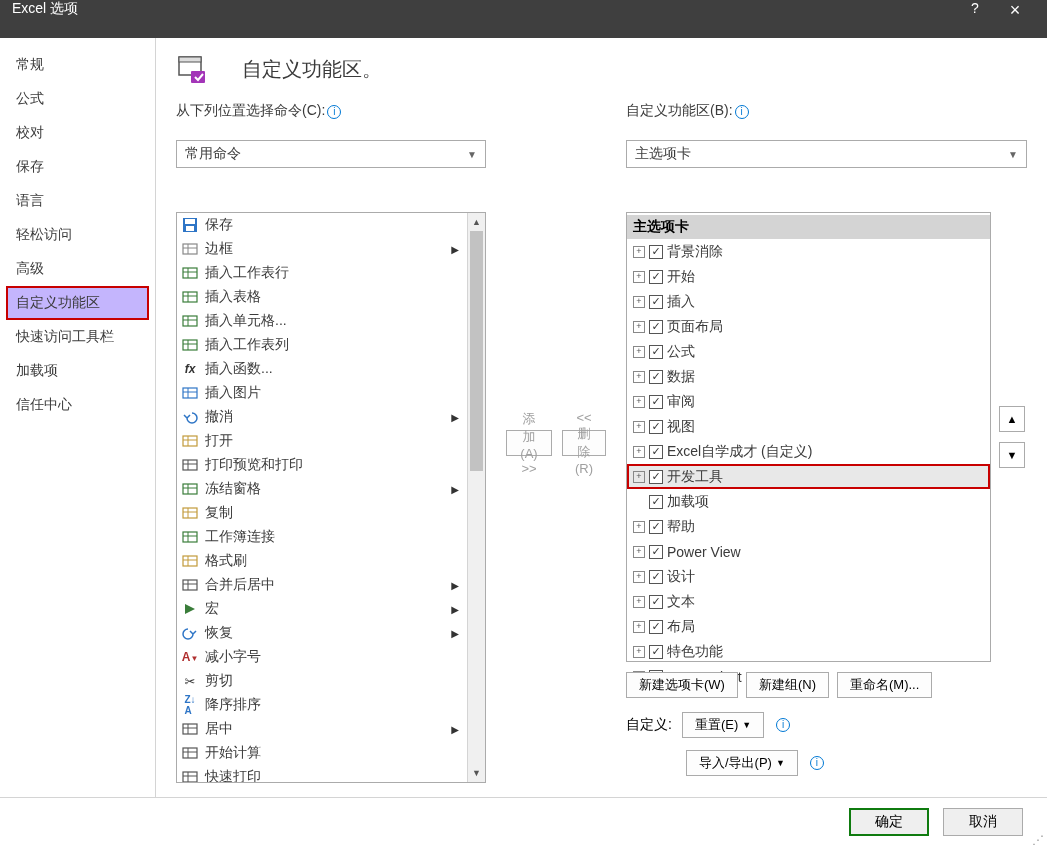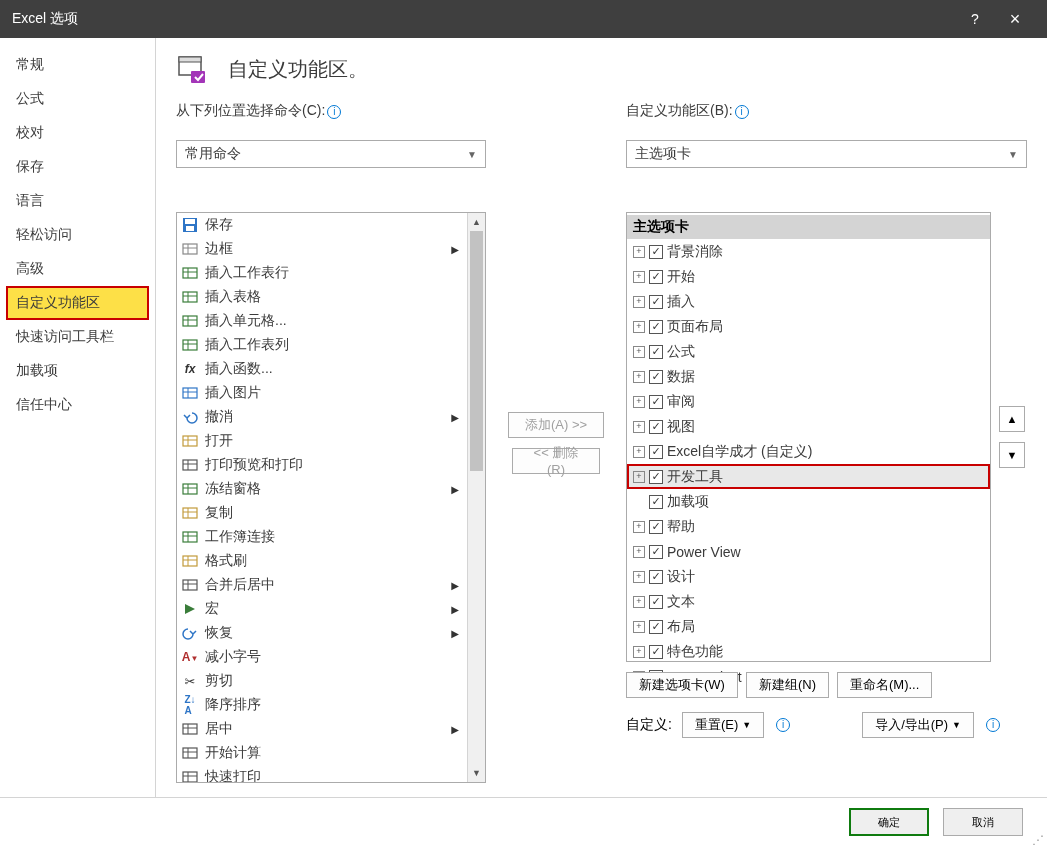--- a/index.html
+++ b/index.html
@@ -1,35 +1,35 @@
 <!DOCTYPE html>
 <html><head>
 <meta charset="utf-8">
 <style>
 * { box-sizing: border-box; margin: 0; padding: 0; font-family: "Microsoft YaHei", "Segoe UI", sans-serif; }
 body { background: #fff; width: 1047px; height: 848px; overflow: hidden; }
 
-.titlebar { height: 38px; background: #3f3f3f; color: #fff; display: flex; align-items: center; padding: 0 12px; font-size: 14px; }
+.titlebar { height: 38px; background: #3f3f3f; color: #fff; display: flex; align-items: flex-start; padding: 0 12px; font-size: 14px; }
 .titlebar .title { flex: 1; }
 .titlebar .tb-btn { width: 40px; text-align: center; font-size: 14px; color: #fff; }
 
 .dialog-body { display: flex; height: 760px; border-bottom: 1px solid #d4d4d4; }
 
 .sidebar { width: 156px; border-right: 1px solid #d4d4d4; padding: 10px 6px; }
 .sidebar .item { padding: 8px 10px; font-size: 14px; color: #3b3b3b; border-radius: 0; }
-.sidebar .item.selected { background: #fde047; border: 2px solid #c80000; padding: 6px 8px; }
+.sidebar .item.selected { background: #c4b5fd; border: 2px solid #c80000; padding: 6px 8px; }
 
 .main { flex: 1; padding: 14px 20px; position: relative; display:flex; flex-direction:column; }
-.main-header { display: flex; align-items: center; gap: 18px; margin-bottom: 16px; }
+.main-header { display: flex; align-items: center; gap: 32px; margin-bottom: 16px; }
 .main-header .hicon { width: 34px; height: 34px; display:flex;align-items:center;justify-content:center; }
 .main-title { font-size: 20px; color: #3b3b3b; }
 
 .two-col { display: flex; gap: 20px; flex:1; min-height:0;}
 .col-left { width: 310px; display:flex; flex-direction:column;}
-.col-mid { width: 100px; display:flex; flex-direction:column; justify-content:center; gap:10px; align-items:center;}
+.col-mid { width: 100px; display:flex; flex-direction:row; justify-content:center; gap:10px; align-items:center;}
 .col-right { flex: 1; display:flex; flex-direction:column;}
 
 .col-label { font-size: 14px; color: #3b3b3b; margin-bottom: 20px; }
 .info-dot { display:inline-block; width:14px;height:14px;border-radius:50%;border:1px solid #0078d4;color:#0078d4;font-size:10px;line-height:12px;text-align:center;margin-left:2px;}
 
 .dropdown { height: 28px; border: 1px solid #ababab; background: #fff; display: flex; align-items: center; padding: 0 8px; font-size: 14px; color: #3b3b3b; justify-content: space-between; margin-bottom: 8px;}
 .dropdown .arrow { font-size: 10px; color:#666; }
 
 .listbox { border: 1px solid #ababab; flex:1; display:flex; min-height:0;}
 .list-inner { flex:1; overflow:hidden; background:#fff;}
@@ -51,25 +51,25 @@
 .chk { width:14px;height:14px;border:1px solid #555;display:inline-flex;align-items:center;justify-content:center;font-size:11px;color:#333;background:#fff;}
 
 .row-btns { display:flex; gap:8px; margin-top:10px; flex-wrap:wrap;}
 .btn { height:26px; border:1px solid #ababab; background:#fdfdfd; padding:0 12px; font-size:13px; display:inline-flex;align-items:center;gap:4px;}
 .btn.disabled { color:#a0a0a0; }
 .btn .arrow { font-size:9px;}
 
 .updown-col { width:30px; display:flex; flex-direction:column; justify-content:center; gap:10px; align-items:center; margin-left:6px;}
 .updown-btn { width:26px;height:26px;border:1px solid #ababab;display:flex;align-items:center;justify-content:center;font-size:11px;}
 
-.bottom-form { margin-top:14px; font-size:14px; display:flex; gap:12px;}
+.bottom-form { margin-top:14px; font-size:14px; display:flex; flex-direction:column; gap:12px;justify-content:center;}
 .bottom-form .rowf { display:flex; align-items:center; gap:10px;}
 
 .footer { height:48px; display:flex; justify-content:flex-end; align-items:center; gap:14px; padding: 0 24px; background:#fff;}
-.footer .fbtn { width:80px; height:28px; border:1px solid #ababab; display:inline-flex;align-items:center;justify-content:center;font-size:11px;}
+.footer .fbtn { width:80px; height:28px; border:1px solid #ababab; display:inline-flex;align-items:center;justify-content:center;font-size:14px;}
 .footer .fbtn.primary { border:2px solid #0f7b0f;}
 
 .resize-grip{position:absolute;right:3px;bottom:3px;width:12px;height:12px;color:#999;font-size:12px;}
 svg{display:block;}
 </style>
 </head>
 <body>
 
 <div class="titlebar">
   <span class="title">Excel 选项</span>

